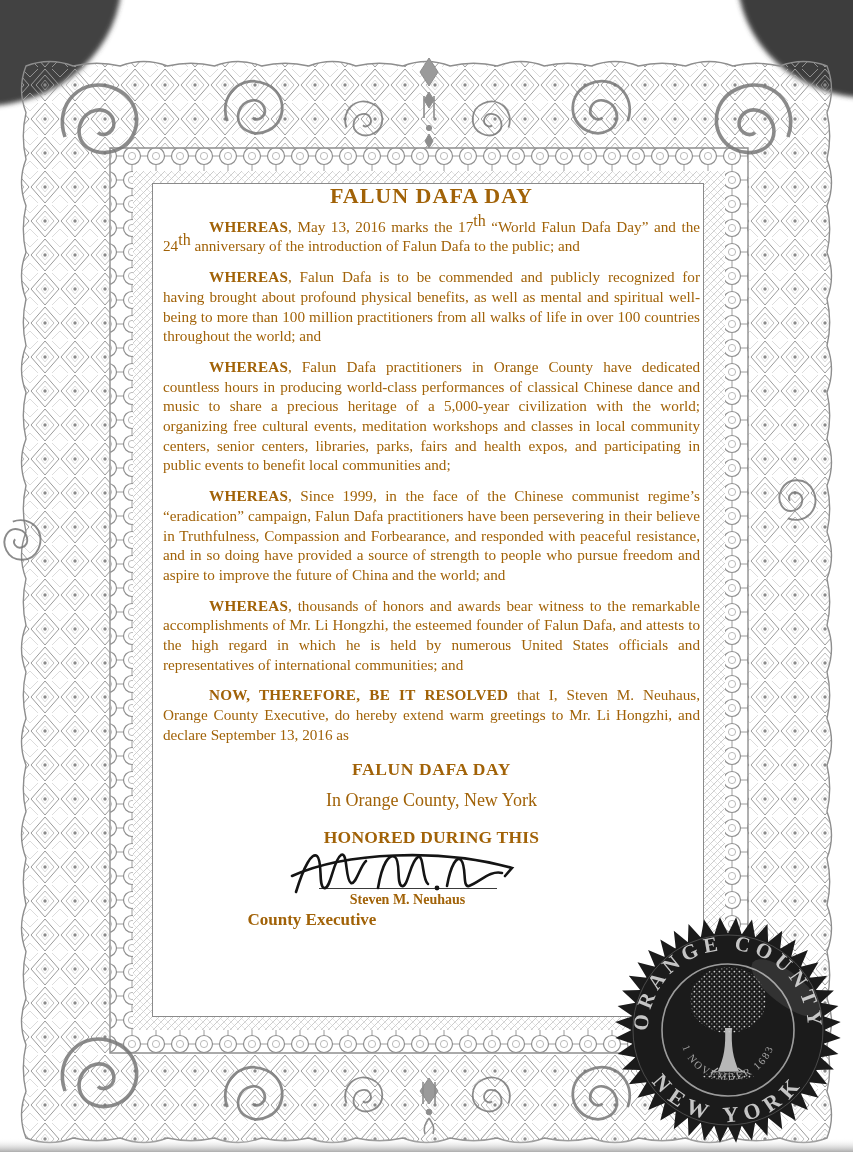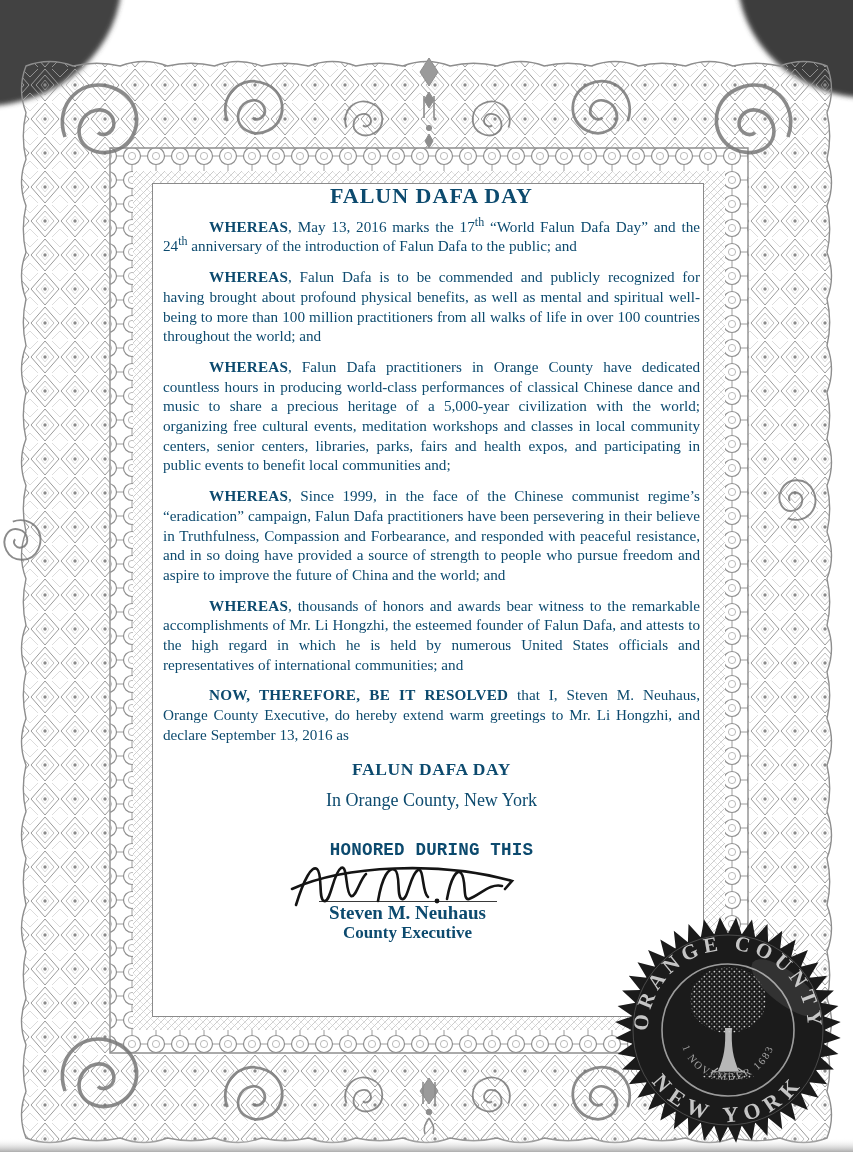--- a/index.html
+++ b/index.html
@@ -12,29 +12,29 @@
   .content{
     position:absolute;left:163px;top:186px;width:537px;z-index:2;
     color:#1c1c1c;font-size:15.2px;line-height:19.7px;text-align:justify;
   }
   h1.doc-title{
     text-align:center;font-size:22px;font-weight:bold;margin:0 0 4px 0;
     letter-spacing:1px;
   }
   p.para{margin:11px 0 0 0;text-indent:46px;}
   p.para b{font-weight:bold;letter-spacing:.2px;}
-  .sup{font-size:12px;vertical-align:6px;line-height:0;}
+  .sup{font-size:16px;vertical-align:6px;line-height:0;}
   .day-title{text-align:center;font-weight:bold;font-size:17.5px;margin-top:15px;letter-spacing:.6px;}
   .location-line{text-align:center;font-size:18px;margin-top:12px;}
-  .honored{text-align:center;font-weight:bold;font-size:17.5px;margin-top:28px;line-height:22px;letter-spacing:.2px;font-family:Liberation Mono, monospace;}
+  .honored{text-align:center;font-weight:bold;font-size:17.5px;margin-top:15px;line-height:22px;letter-spacing:.2px;}
   .sig-block{width:320px;margin:0 auto;text-align:center;transform:translateX(-24px);}
   .sig-svg{display:block;margin:-2px auto -8px auto;}
   .sig-line{border-top:1.6px solid #3a3a3a;width:178px;margin:0 auto;}
-  .signer-name{font-weight:bold;font-size:19px;margin-top:1px;text-align:center;}
-  .signer-title{font-weight:bold;font-size:17px;text-align:center;}
+  .signer-name{font-weight:bold;font-size:14px;margin-top:1px;text-align:center;}
+  .signer-title{font-weight:bold;font-size:17px;text-align:left;}
   svg.seal-svg{position:absolute;left:608px;top:910px;z-index:3;}
 </style>
 </head>
 <body>
 
 <div class="page">
 
   <svg class="border-art" width="853" height="1152" viewBox="0 0 853 1152">
     <defs>
       <pattern id="lace" width="30" height="34" patternUnits="userSpaceOnUse">
@@ -101,21 +101,21 @@
     <g fill="#8d8d8d" stroke="#8d8d8d">
       <path d="M429,1078 l9,13 -9,13 -9,-13 Z" fill="#9a9a9a"></path>
       <path d="M423,1082 v22 M435,1082 v22" fill="none" stroke-width="1.6"></path>
       <circle cx="429" cy="1112" r="2.8"></circle>
       <path d="M429,1118 c-4,6 -6,10 -4,16 M429,1118 c4,6 6,10 4,16" fill="none" stroke-width="1.6"></path>
     </g>
 
     <rect x="0" y="1138" width="853" height="14" fill="url(#bottomfade)"></rect>
   </svg>
 
-  <div class="content" style="color: #0c4a6e;">
+  <div class="content" style="color: #a16207;">
     <h1 class="doc-title">FALUN DAFA DAY</h1>
 
     <div id="paragraphs">
         <p class="para"><b>WHEREAS</b><span>, May 13, 2016 marks the 17</span><span class="sup">th</span><span> “World Falun Dafa Day” and the 24</span><span class="sup">th</span><span> anniversary of the introduction of Falun Dafa to the public; and</span></p>
         <p class="para"><b>WHEREAS</b><span>, Falun Dafa is to be commended and publicly recognized for having brought about profound physical benefits, as well as mental and spiritual well-being to more than 100 million practitioners from all walks of life in over 100 countries throughout the world; and</span></p>
         <p class="para"><b>WHEREAS</b><span>, Falun Dafa practitioners in Orange County have dedicated countless hours in producing world-class performances of classical Chinese dance and music to share a precious heritage of a 5,000-year civilization with the world; organizing free cultural events, meditation workshops and classes in local community centers, senior centers, libraries, parks, fairs and health expos, and participating in public events to benefit local communities and;</span></p>
         <p class="para"><b>WHEREAS</b><span>, Since 1999, in the face of the Chinese communist regime’s “eradication” campaign, Falun Dafa practitioners have been persevering in their believe in Truthfulness, Compassion and Forbearance, and responded with peaceful resistance, and in so doing have provided a source of strength to people who pursue freedom and aspire to improve the future of China and the world; and</span></p>
         <p class="para"><b>WHEREAS</b><span>, thousands of honors and awards bear witness to the remarkable accomplishments of Mr. Li Hongzhi, the esteemed founder of Falun Dafa, and attests to the high regard in which he is held by numerous United States officials and representatives of international communities; and</span></p>
         <p class="para"><b>NOW, THEREFORE, BE IT RESOLVED</b><span> that I, Steven M. Neuhaus, Orange County Executive, do hereby extend warm greetings to Mr. Li Hongzhi, and declare September 13, 2016 as</span></p>
       </div>

